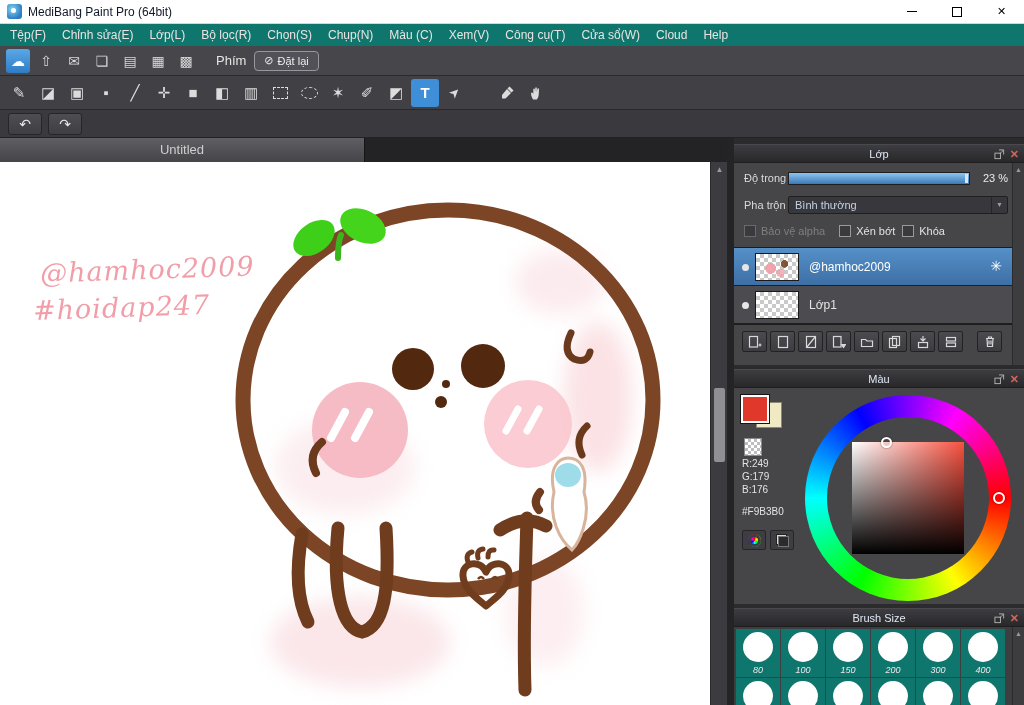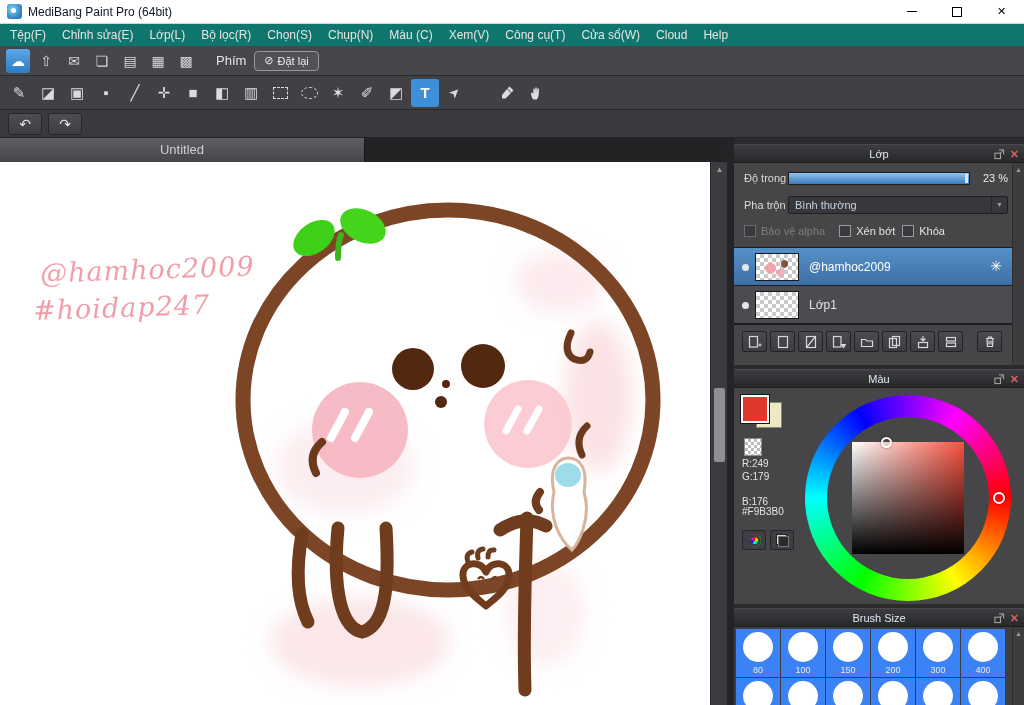--- a/index.html
+++ b/index.html
@@ -117,21 +117,21 @@
               background:conic-gradient(from 90deg, #ff0000, #ffff00 60deg, #00ff00 120deg, #00ffff 180deg, #0000ff 240deg, #ff00ff 300deg, #ff0000 360deg); }
   .hue-hole { position:absolute; inset:22px; border-radius:50%; background:#464649; }
   .sv-square { position:absolute; left:47px; top:47px; width:112px; height:112px;
                background:linear-gradient(to top, #000, rgba(0,0,0,0)), linear-gradient(to right, #ffffff, #f8503f); }
   .sv-marker { position:absolute; left:76px; top:42px; width:11px; height:11px; border:2px solid #fff; border-radius:50%; box-shadow:0 0 2px rgba(0,0,0,.6); }
   .ring-marker { position:absolute; left:188px; top:97px; width:12px; height:12px; border:2px solid #fff; border-radius:50%; box-shadow:0 0 2px rgba(0,0,0,.6); }
 
   
   .brush-body { position:relative; height:78px; background:#3e3e41; overflow:hidden; }
   .brush-grid { position:absolute; left:2px; top:2px; right:14px; display:flex; flex-wrap:wrap; gap:1px; }
-  .brush-cell { width:44px; height:48px; background:#3b82f6; position:relative; }
+  .brush-cell { width:44px; height:48px; background:#0f766e; position:relative;font-style:italic; }
   .brush-circle { position:absolute; left:7px; top:3px; width:30px; height:30px; border-radius:50%; background:#ffffff; }
   .brush-num { position:absolute; left:0; right:0; bottom:2px; text-align:center; font-size:9px; color:#eaeaea; }
 </style>
 </head>
 <body>
 
 <div class="window">
 
   <div class="titlebar">
     <span class="app-icon"></span>
@@ -448,21 +448,21 @@
           </svg>
         <span class="ph-close">✕</span>
       </div>
     </div>
     <div class="color-body">
       <span class="bg-swatch"></span>
       <span class="fg-swatch"></span>
       <span class="trans-swatch"></span>
       <div class="rgb-line" style="top:70px;">R:249</div>
       <div class="rgb-line" style="top:83px;">G:179</div>
-      <div class="rgb-line" style="top:108px;">B:176</div>
+      <div class="rgb-line" style="top:96px;">B:176</div>
       <div class="hex-line">#F9B3B0</div>
       <div class="mini-btn" style="left:8px;">
           <span class="wheel-ic"></span>
         </div>
       <div class="mini-btn" style="left:36px;">
           <span class="pal-ic"></span>
         </div>
       <div class="wheel">
         <div class="hue-ring"></div>
         <div class="hue-hole"></div>

